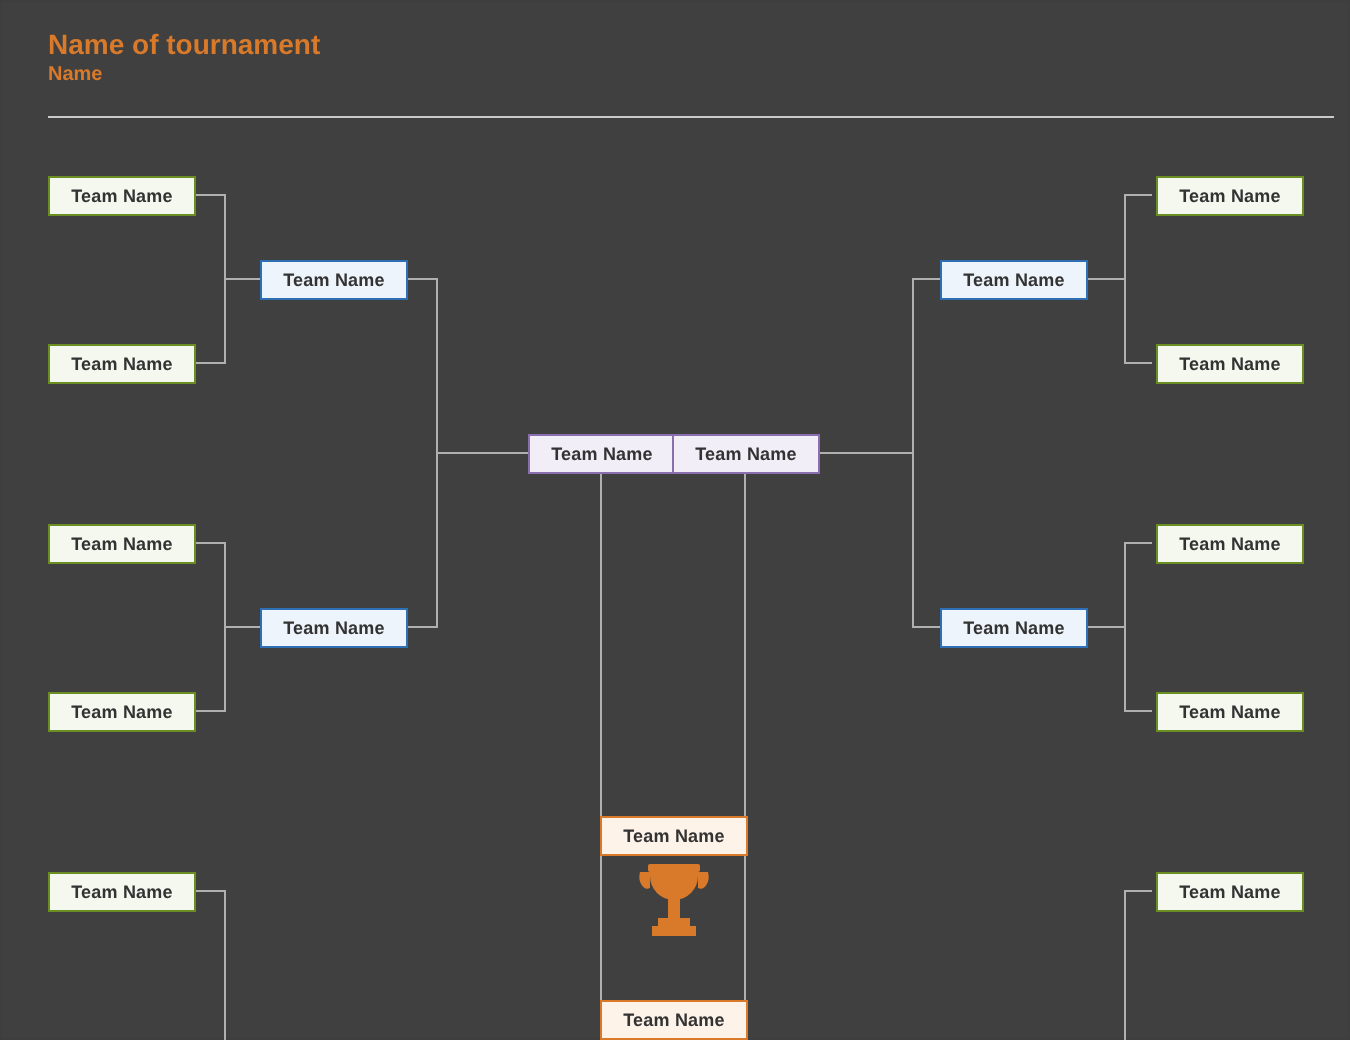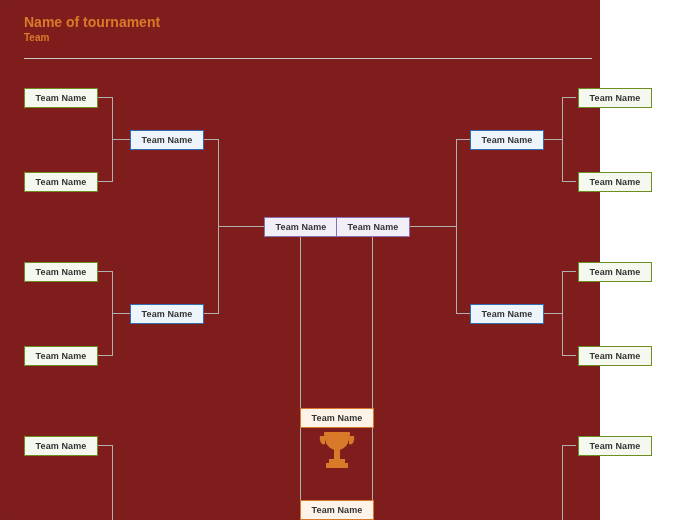--- a/index.html
+++ b/index.html
@@ -8,22 +8,22 @@
     width: 675px;
     height: 520px;
     background: #fff;
     font-family: "Segoe UI", Arial, sans-serif;
     overflow: hidden;
     position: relative;
   }
   .page {
     position: absolute;
     left: 0; top: 0;
-    width: 600px; height: 520px;
-    background: #7f1d1d;
+    width: 675px; height: 520px;
+    background: #404040;
     box-shadow: inset 0 0 0 1px rgba(0,0,0,0.02);
   }
   .title {
     position: absolute;
     left: 24px; top: 14px;
     color: #d97a2a;
     font-weight: 700;
     font-size: 14px;
   }
   .subtitle {
@@ -65,21 +65,21 @@
     position: absolute;
     color: #d97a2a;
   }
 </style>
 </head>
 <body>
 
 <div class="page">
 
   <div class="title">Name of tournament</div>
-  <div class="subtitle">Team</div>
+  <div class="subtitle">Name</div>
   <div class="hr"></div>
 
   <div class="box green" style="left:24px; top:88px;">Team Name</div>
   <div class="box green" style="left:24px; top:172px;">Team Name</div>
   <div class="box green" style="left:24px; top:262px;">Team Name</div>
   <div class="box green" style="left:24px; top:346px;">Team Name</div>
   <div class="box green" style="left:24px; top:436px;">Team Name</div>
 
   <div class="conn" style="left:98px; top:97px; width:14px; height:1px;"></div>
   <div class="conn" style="left:98px; top:181px; width:14px; height:1px;"></div>

